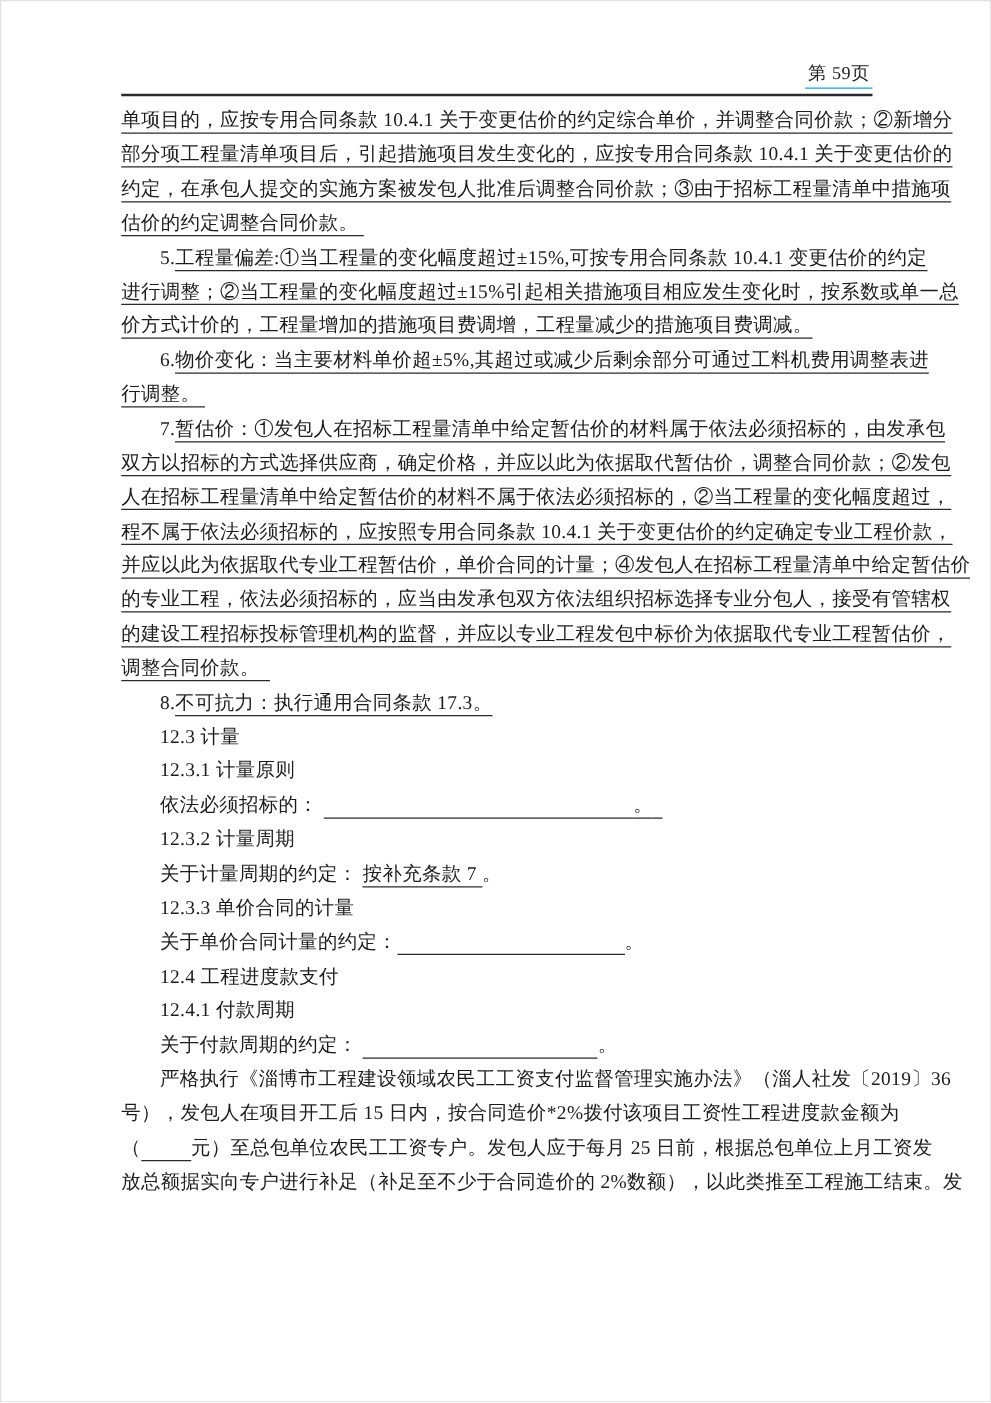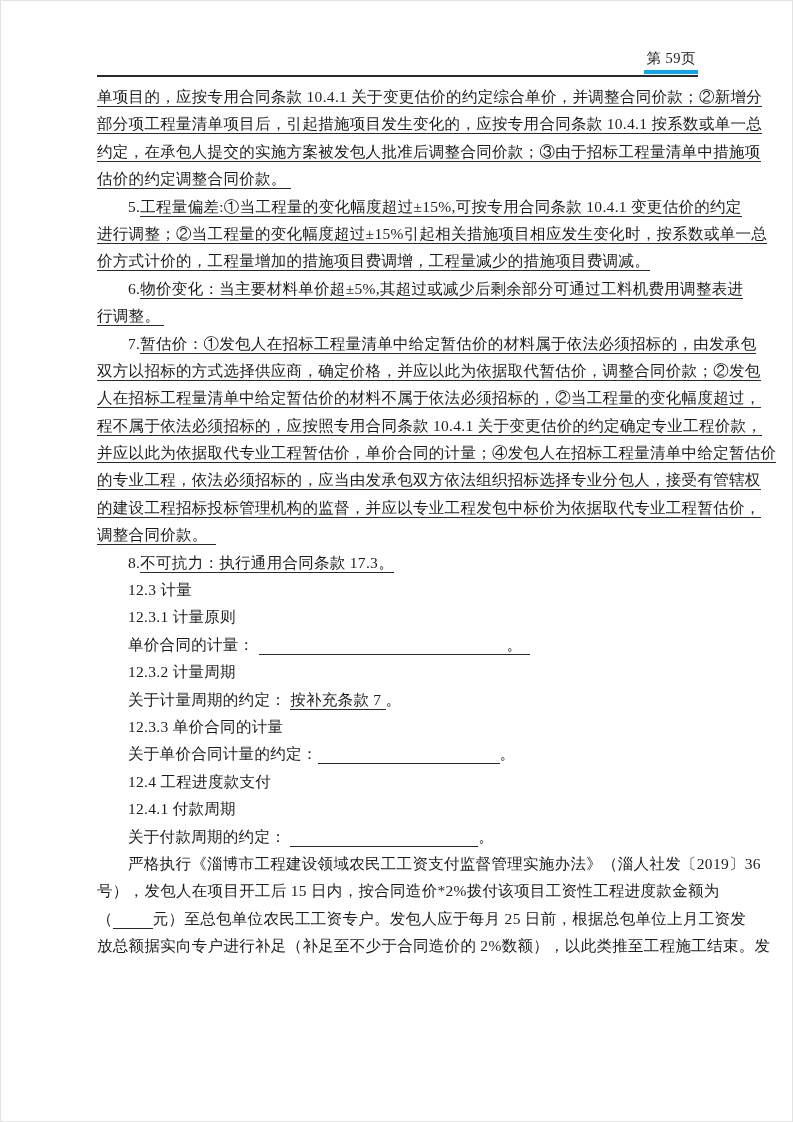--- a/index.html
+++ b/index.html
@@ -22,21 +22,21 @@
     position: absolute;
     top: 48px;
     left: 96px;
     width: 601px;
     text-align: right;
   }
   .page-number {
     display: inline-block;
     font-size: 14.5px;
     letter-spacing: 0.5px;
-    border-bottom: 4px solid #0ea5e9;
+    border-bottom: 1px solid #0ea5e9;
     padding: 0 2px 2px 2px;
   }
   .header-rule {
     position: absolute;
     top: 74px;
     left: 96px;
     width: 601px;
     height: 2px;
     background: #2a2a2a;
   }
@@ -67,40 +67,40 @@
 </head>
 <body>
 
 <div class="page">
   <div class="header">
     <span class="page-number">第 59页</span>
   </div>
   <div class="header-rule"></div>
   <div class="content">
       <div class="line"><span class="u">单项目的，应按专用合同条款 10.4.1 关于变更估价的约定综合单价，并调整合同价款；②新增分</span></div>
-      <div class="line"><span class="u">部分项工程量清单项目后，引起措施项目发生变化的，应按专用合同条款 10.4.1 按系数或单一总</span></div>
+      <div class="line"><span class="u">部分项工程量清单项目后，引起措施项目发生变化的，应按专用合同条款 10.4.1 关于变更估价的</span></div>
       <div class="line"><span class="u">约定，在承包人提交的实施方案被发包人批准后调整合同价款；③由于招标工程量清单中措施项</span></div>
       <div class="line"><span class="u">估价的约定调整合同价款。 </span></div>
       <div class="line in"><span>5.</span><span class="u">工程量偏差:①当工程量的变化幅度超过±15%,可按专用合同条款 10.4.1 变更估价的约定</span></div>
       <div class="line"><span class="u">进行调整；②当工程量的变化幅度超过±15%引起相关措施项目相应发生变化时，按系数或单一总</span></div>
       <div class="line"><span class="u">价方式计价的，工程量增加的措施项目费调增，工程量减少的措施项目费调减。</span></div>
       <div class="line in"><span>6.</span><span class="u">物价变化：当主要材料单价超±5%,其超过或减少后剩余部分可通过工料机费用调整表进</span></div>
       <div class="line"><span class="u">行调整。 </span></div>
       <div class="line in"><span>7.</span><span class="u">暂估价：①发包人在招标工程量清单中给定暂估价的材料属于依法必须招标的，由发承包</span></div>
       <div class="line"><span class="u">双方以招标的方式选择供应商，确定价格，并应以此为依据取代暂估价，调整合同价款；②发包</span></div>
       <div class="line"><span class="u">人在招标工程量清单中给定暂估价的材料不属于依法必须招标的，②当工程量的变化幅度超过，</span></div>
       <div class="line"><span class="u">程不属于依法必须招标的，应按照专用合同条款 10.4.1 关于变更估价的约定确定专业工程价款，</span></div>
       <div class="line"><span class="u">并应以此为依据取代专业工程暂估价，单价合同的计量；④发包人在招标工程量清单中给定暂估价</span></div>
       <div class="line"><span class="u">的专业工程，依法必须招标的，应当由发承包双方依法组织招标选择专业分包人，接受有管辖权</span></div>
       <div class="line"><span class="u">的建设工程招标投标管理机构的监督，并应以专业工程发包中标价为依据取代专业工程暂估价，</span></div>
       <div class="line"><span class="u">调整合同价款。  </span></div>
       <div class="line in"><span>8.</span><span class="u">不可抗力：执行通用合同条款 17.3。</span></div>
       <div class="line in"><span>12.3 计量</span></div>
       <div class="line in"><span>12.3.1 计量原则</span></div>
-      <div class="line in"><span>单价合同的计量： </span><span class="blank u" style="padding-right: 248px;"></span><span class="u">。</span><span class="blank u" style="padding-right: 8px;"></span></div>
+      <div class="line in"><span>依法必须招标的： </span><span class="blank u" style="padding-right: 248px;"></span><span class="u">。</span><span class="blank u" style="padding-right: 8px;"></span></div>
       <div class="line in"><span>12.3.2 计量周期</span></div>
       <div class="line in"><span>关于计量周期的约定： </span><span class="u">按补充条款 7 </span><span>。</span></div>
       <div class="line in"><span>12.3.3 单价合同的计量</span></div>
       <div class="line in"><span>关于单价合同计量的约定：</span><span class="blank u" style="padding-right: 182px;"></span><span>。</span></div>
       <div class="line in"><span>12.4 工程进度款支付</span></div>
       <div class="line in"><span>12.4.1 付款周期</span></div>
       <div class="line in"><span>关于付款周期的约定： </span><span class="blank u" style="padding-right: 188px;"></span><span>。</span></div>
       <div class="line in"><span>严格执行《淄博市工程建设领域农民工工资支付监督管理实施办法》（淄人社发〔2019〕36</span></div>
       <div class="line"><span>号），发包人在项目开工后 15 日内，按合同造价*2%拨付该项目工资性工程进度款金额为</span></div>
       <div class="line"><span>（</span><span class="blank u" style="padding-right: 40px;"></span><span>元）至总包单位农民工工资专户。发包人应于每月 25 日前，根据总包单位上月工资发</span></div>

